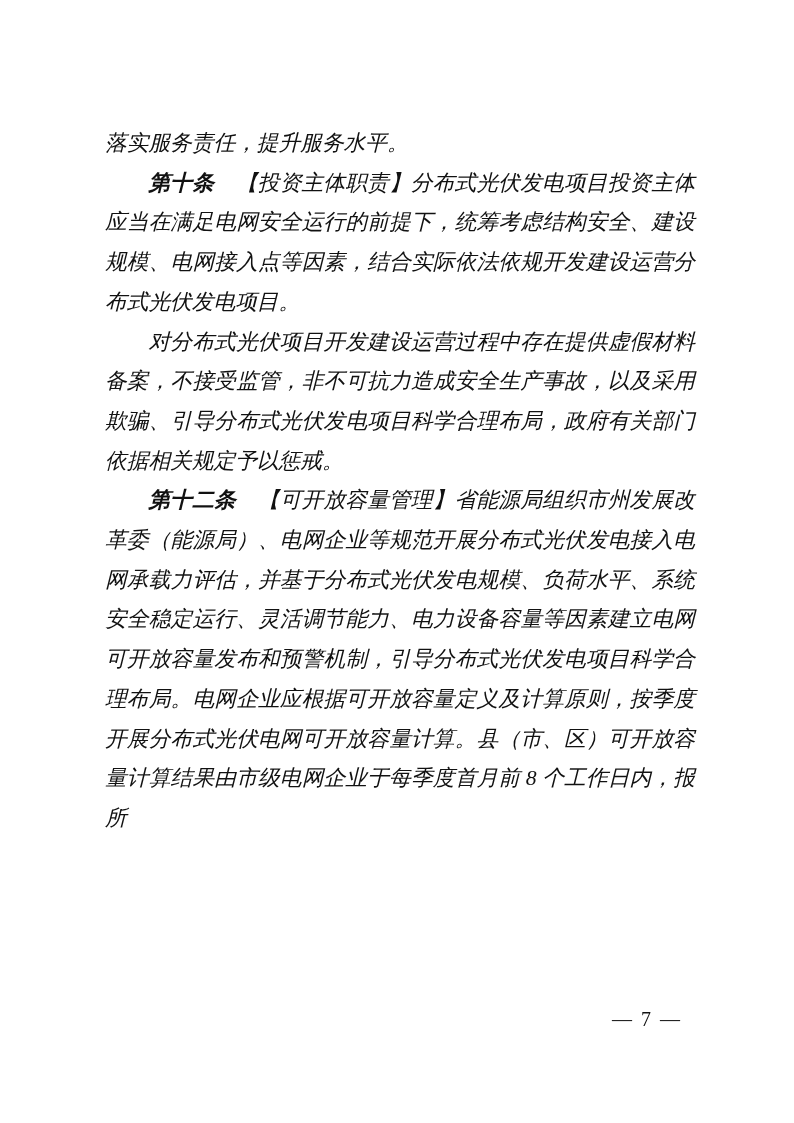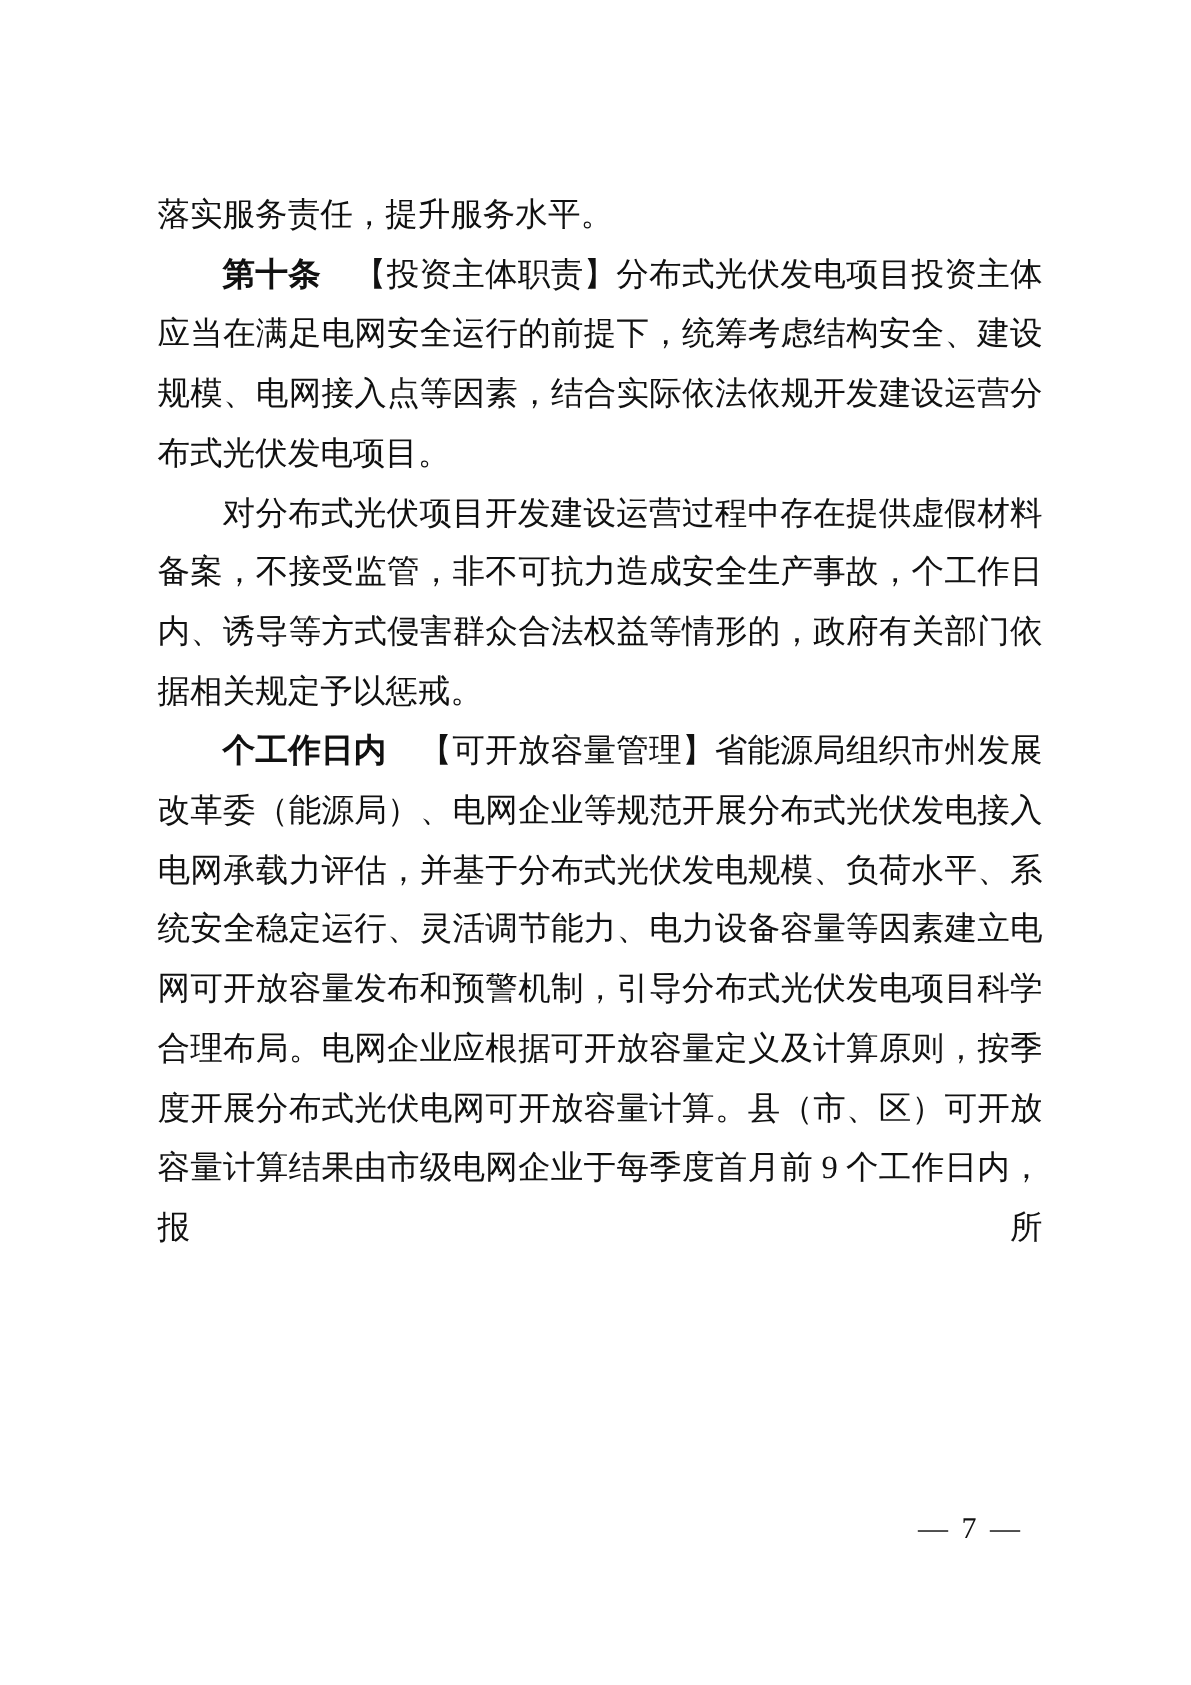--- a/index.html
+++ b/index.html
@@ -17,20 +17,21 @@
   }
   .content {
     position: absolute;
     left: 105px;
     top: 124px;
     width: 590px;
     color: #111111;
     font-size: 21.7px;
     line-height: 39.7px;
     text-align: justify;
+    font-style: italic;
   }
   .content p.para {
     margin: 0;
     padding: 0;
   }
   .content p.indent {
     text-indent: 2em;
   }
   .content p.continues {
     text-align-last: justify;
@@ -48,17 +49,17 @@
     white-space: nowrap;
   }
 </style>
 </head>
 <body>
 
 <div class="page">
   <div class="content">
       <p class="para"><span>落实服务责任，提升服务水平。</span></p>
       <p class="para indent"><span class="bold">第十条</span><span>　【投资主体职责】分布式光伏发电项目投资主体应当在满足电网安全运行的前提下，统筹考虑结构安全、建设规模、电网接入点等因素，结合实际依法依规开发建设运营分布式光伏发电项目。</span></p>
-      <p class="para indent"><span>对分布式光伏项目开发建设运营过程中存在提供虚假材料备案，不接受监管，非不可抗力造成安全生产事故，个工作日内、诱导等方式侵害群众合法权益等情形的，政府有关部门依据相关规定予以惩戒。</span></p>
-      <p class="para indent continues"><span class="bold">个工作日内</span><span>　【可开放容量管理】省能源局组织市州发展改革委（能源局）、电网企业等规范开展分布式光伏发电接入电网承载力评估，并基于分布式光伏发电规模、负荷水平、系统安全稳定运行、灵活调节能力、电力设备容量等因素建立电网可开放容量发布和预警机制，引导分布式光伏发电项目科学合理布局。电网企业应根据可开放容量定义及计算原则，按季度开展分布式光伏电网可开放容量计算。县（市、区）可开放容量计算结果由市级电网企业于每季度首月前 9 个工作日内，报所</span></p>
+      <p class="para indent"><span>对分布式光伏项目开发建设运营过程中存在提供虚假材料备案，不接受监管，非不可抗力造成安全生产事故，以及采用欺骗、引导分布式光伏发电项目科学合理布局，政府有关部门依据相关规定予以惩戒。</span></p>
+      <p class="para indent continues"><span class="bold">第十二条</span><span>　【可开放容量管理】省能源局组织市州发展改革委（能源局）、电网企业等规范开展分布式光伏发电接入电网承载力评估，并基于分布式光伏发电规模、负荷水平、系统安全稳定运行、灵活调节能力、电力设备容量等因素建立电网可开放容量发布和预警机制，引导分布式光伏发电项目科学合理布局。电网企业应根据可开放容量定义及计算原则，按季度开展分布式光伏电网可开放容量计算。县（市、区）可开放容量计算结果由市级电网企业于每季度首月前 8 个工作日内，报所</span></p>
     </div>
   <div class="page-number">— 7 —</div>
 </div>
 
 </body></html>

